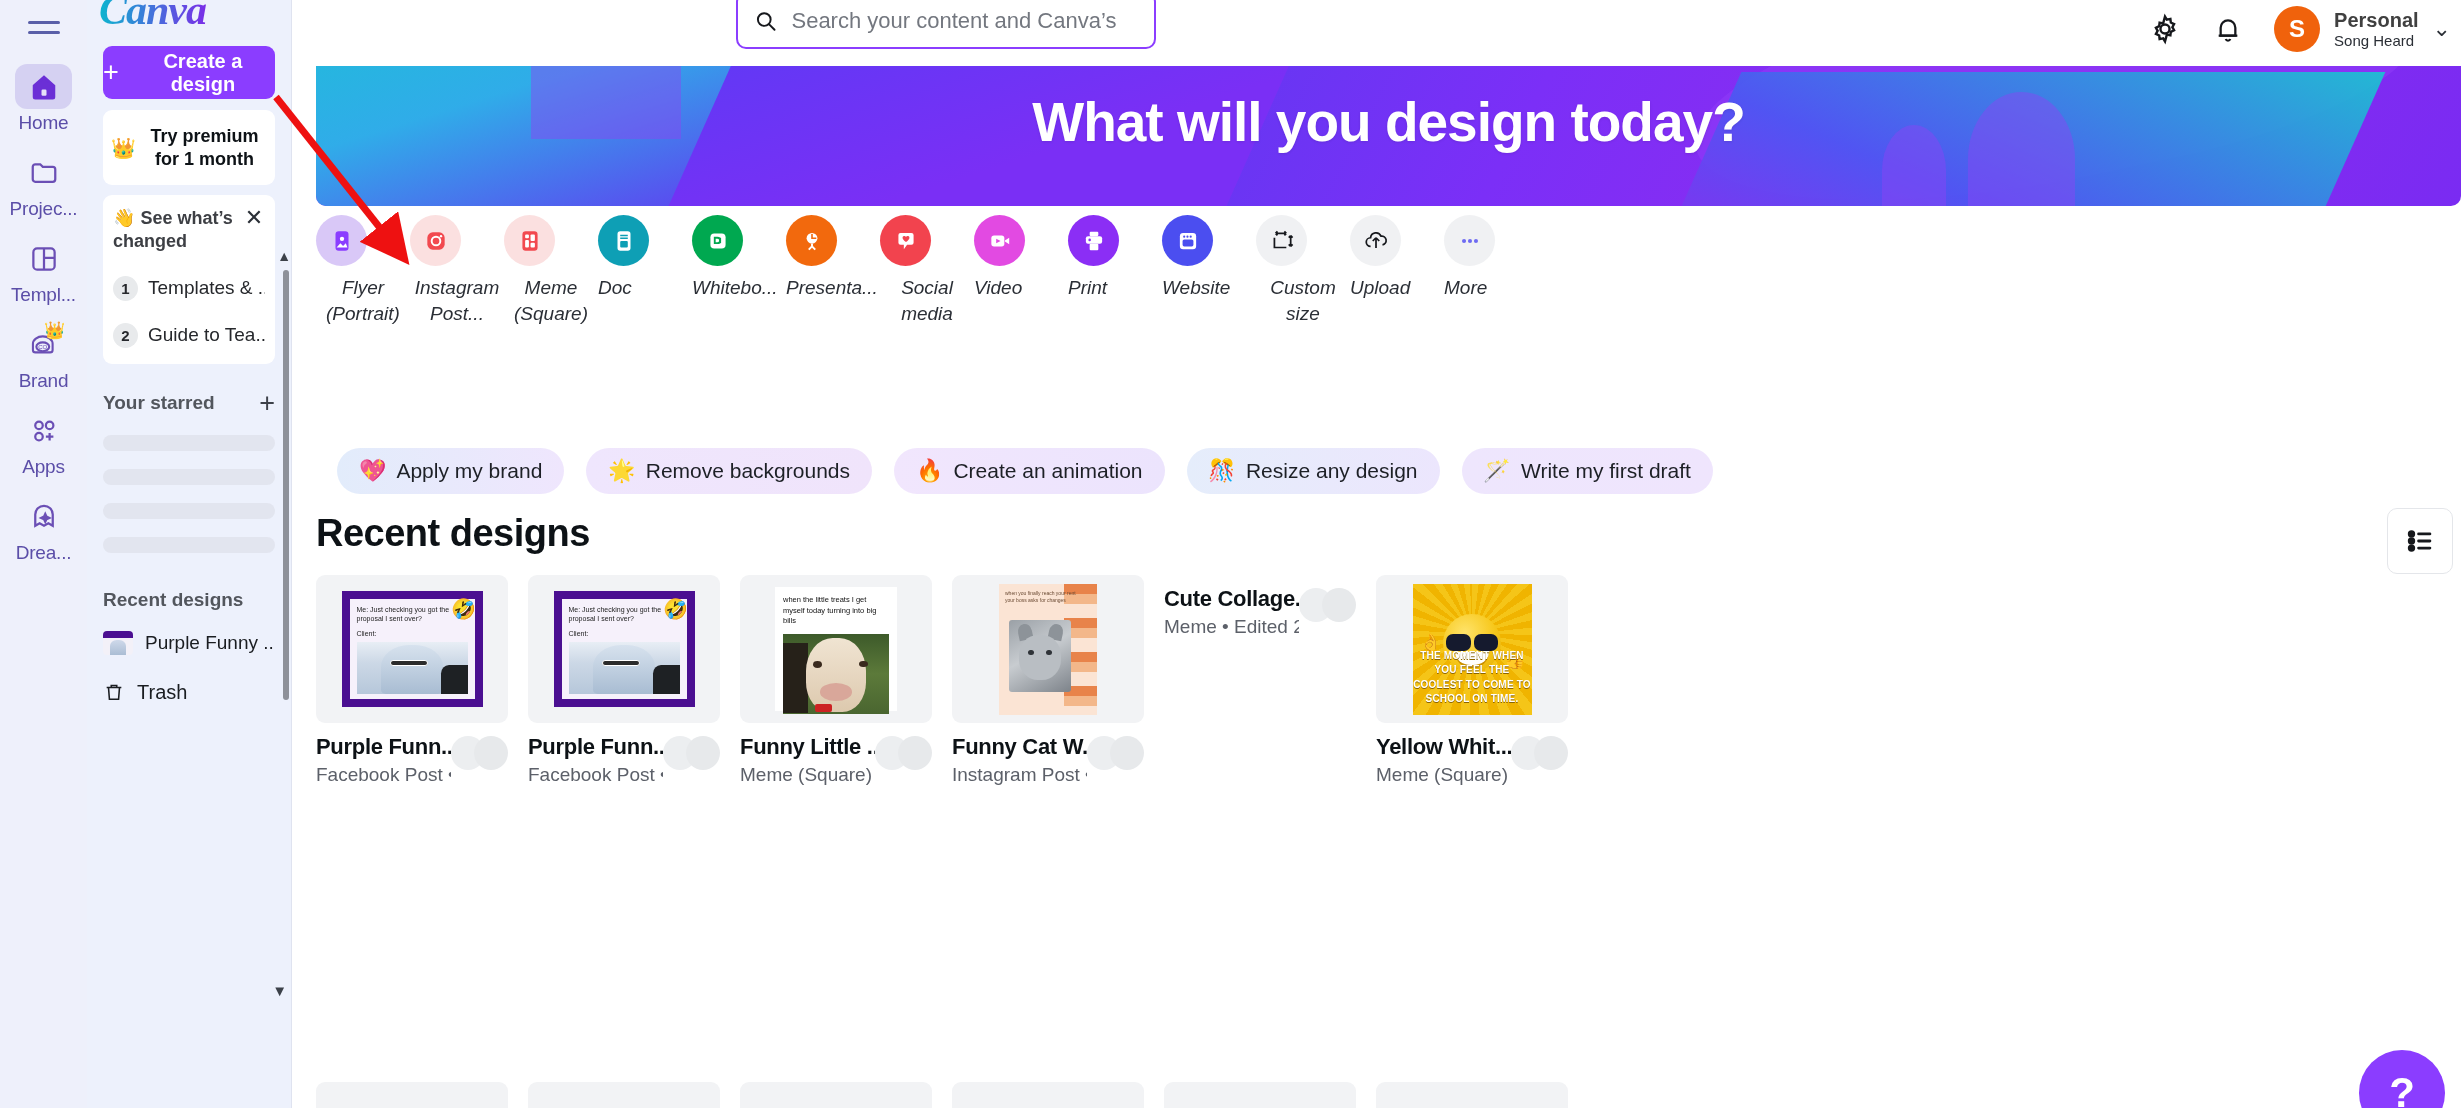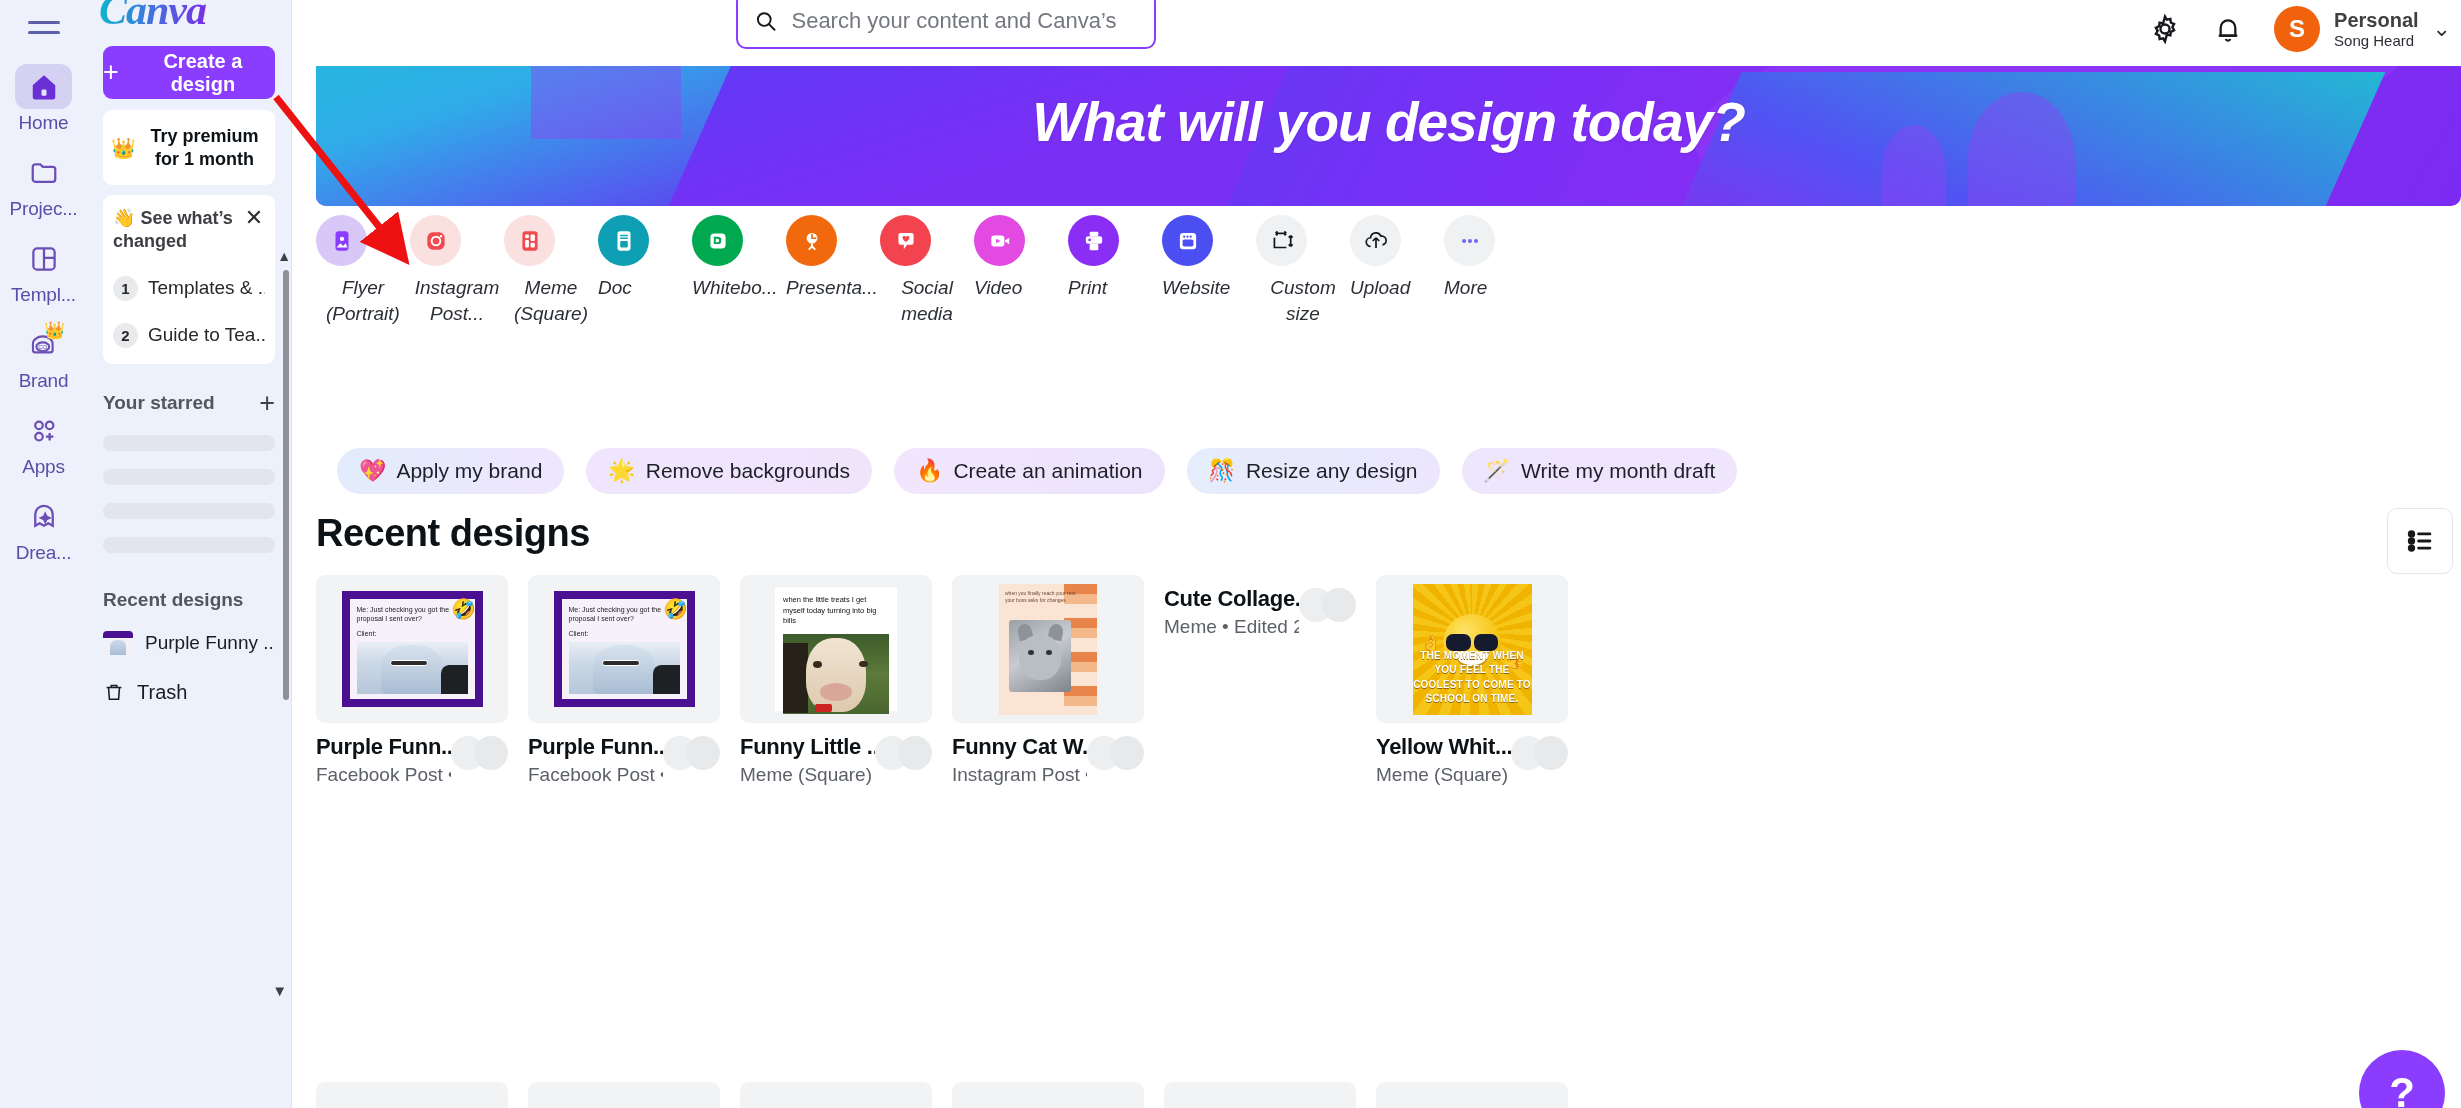--- a/index.html
+++ b/index.html
@@ -181,21 +181,20 @@
   }
   .hero .tree { position:absolute; background:#8e42f5; opacity:.45; }
   .hero .t1 { left: 10%; top: -30%; width: 7%; height: 90%; border-radius: 50% 50% 0 0; }
   .hero .t2 { right: 18%; top: 32%; width: 5%; height: 80%; border-radius: 50% 50% 0 0; }
   .hero .t3 { right: 24%; top: 52%; width: 3%; height: 55%; border-radius: 50% 50% 0 0; }
   .hero-title {
     position: absolute; left: 0; top: 0; width: 100%; height: 100%;
     display:flex; align-items:center; justify-content:center;
     color:#fff; font-size: 55px; font-weight: bold; letter-spacing: -1px;
     text-shadow: 0 1px 3px rgba(0,0,0,.10);
-    font-style: italic;
   }
 
   
   .types {
     position: absolute; left: 24px; top: 215px; width: 2145px;
     display: flex; align-items: flex-start; gap: 0;
   }
   .type {
     width: 94px; display:flex; flex-direction: column; align-items:flex-start;
     cursor:pointer; flex-shrink: 0; font-style: italic;
@@ -668,21 +667,21 @@
       <div class="pill pill-3">
         <span class="pemoji">🔥</span>
         <span>Create an animation</span>
       </div>
       <div class="pill pill-4">
         <span class="pemoji">🎊</span>
         <span>Resize any design</span>
       </div>
       <div class="pill pill-5">
         <span class="pemoji">🪄</span>
-        <span>Write my month draft</span>
+        <span>Write my first draft</span>
       </div>
     </div>
 
     <div class="rd-title">Recent designs</div>
     <div class="viewtoggle">
       <svg width="34" height="34" viewBox="0 0 24 24" fill="none" stroke="#16181c" stroke-width="2">
         <circle cx="6" cy="7" r="1.6" fill="#16181c"></circle>
           <circle cx="6" cy="12" r="1.6" fill="#16181c"></circle>
           <circle cx="6" cy="17" r="1.6" fill="#16181c"></circle>
         <path d="M11 7h8M11 12h8M11 17h8" stroke-linecap="round"></path>

